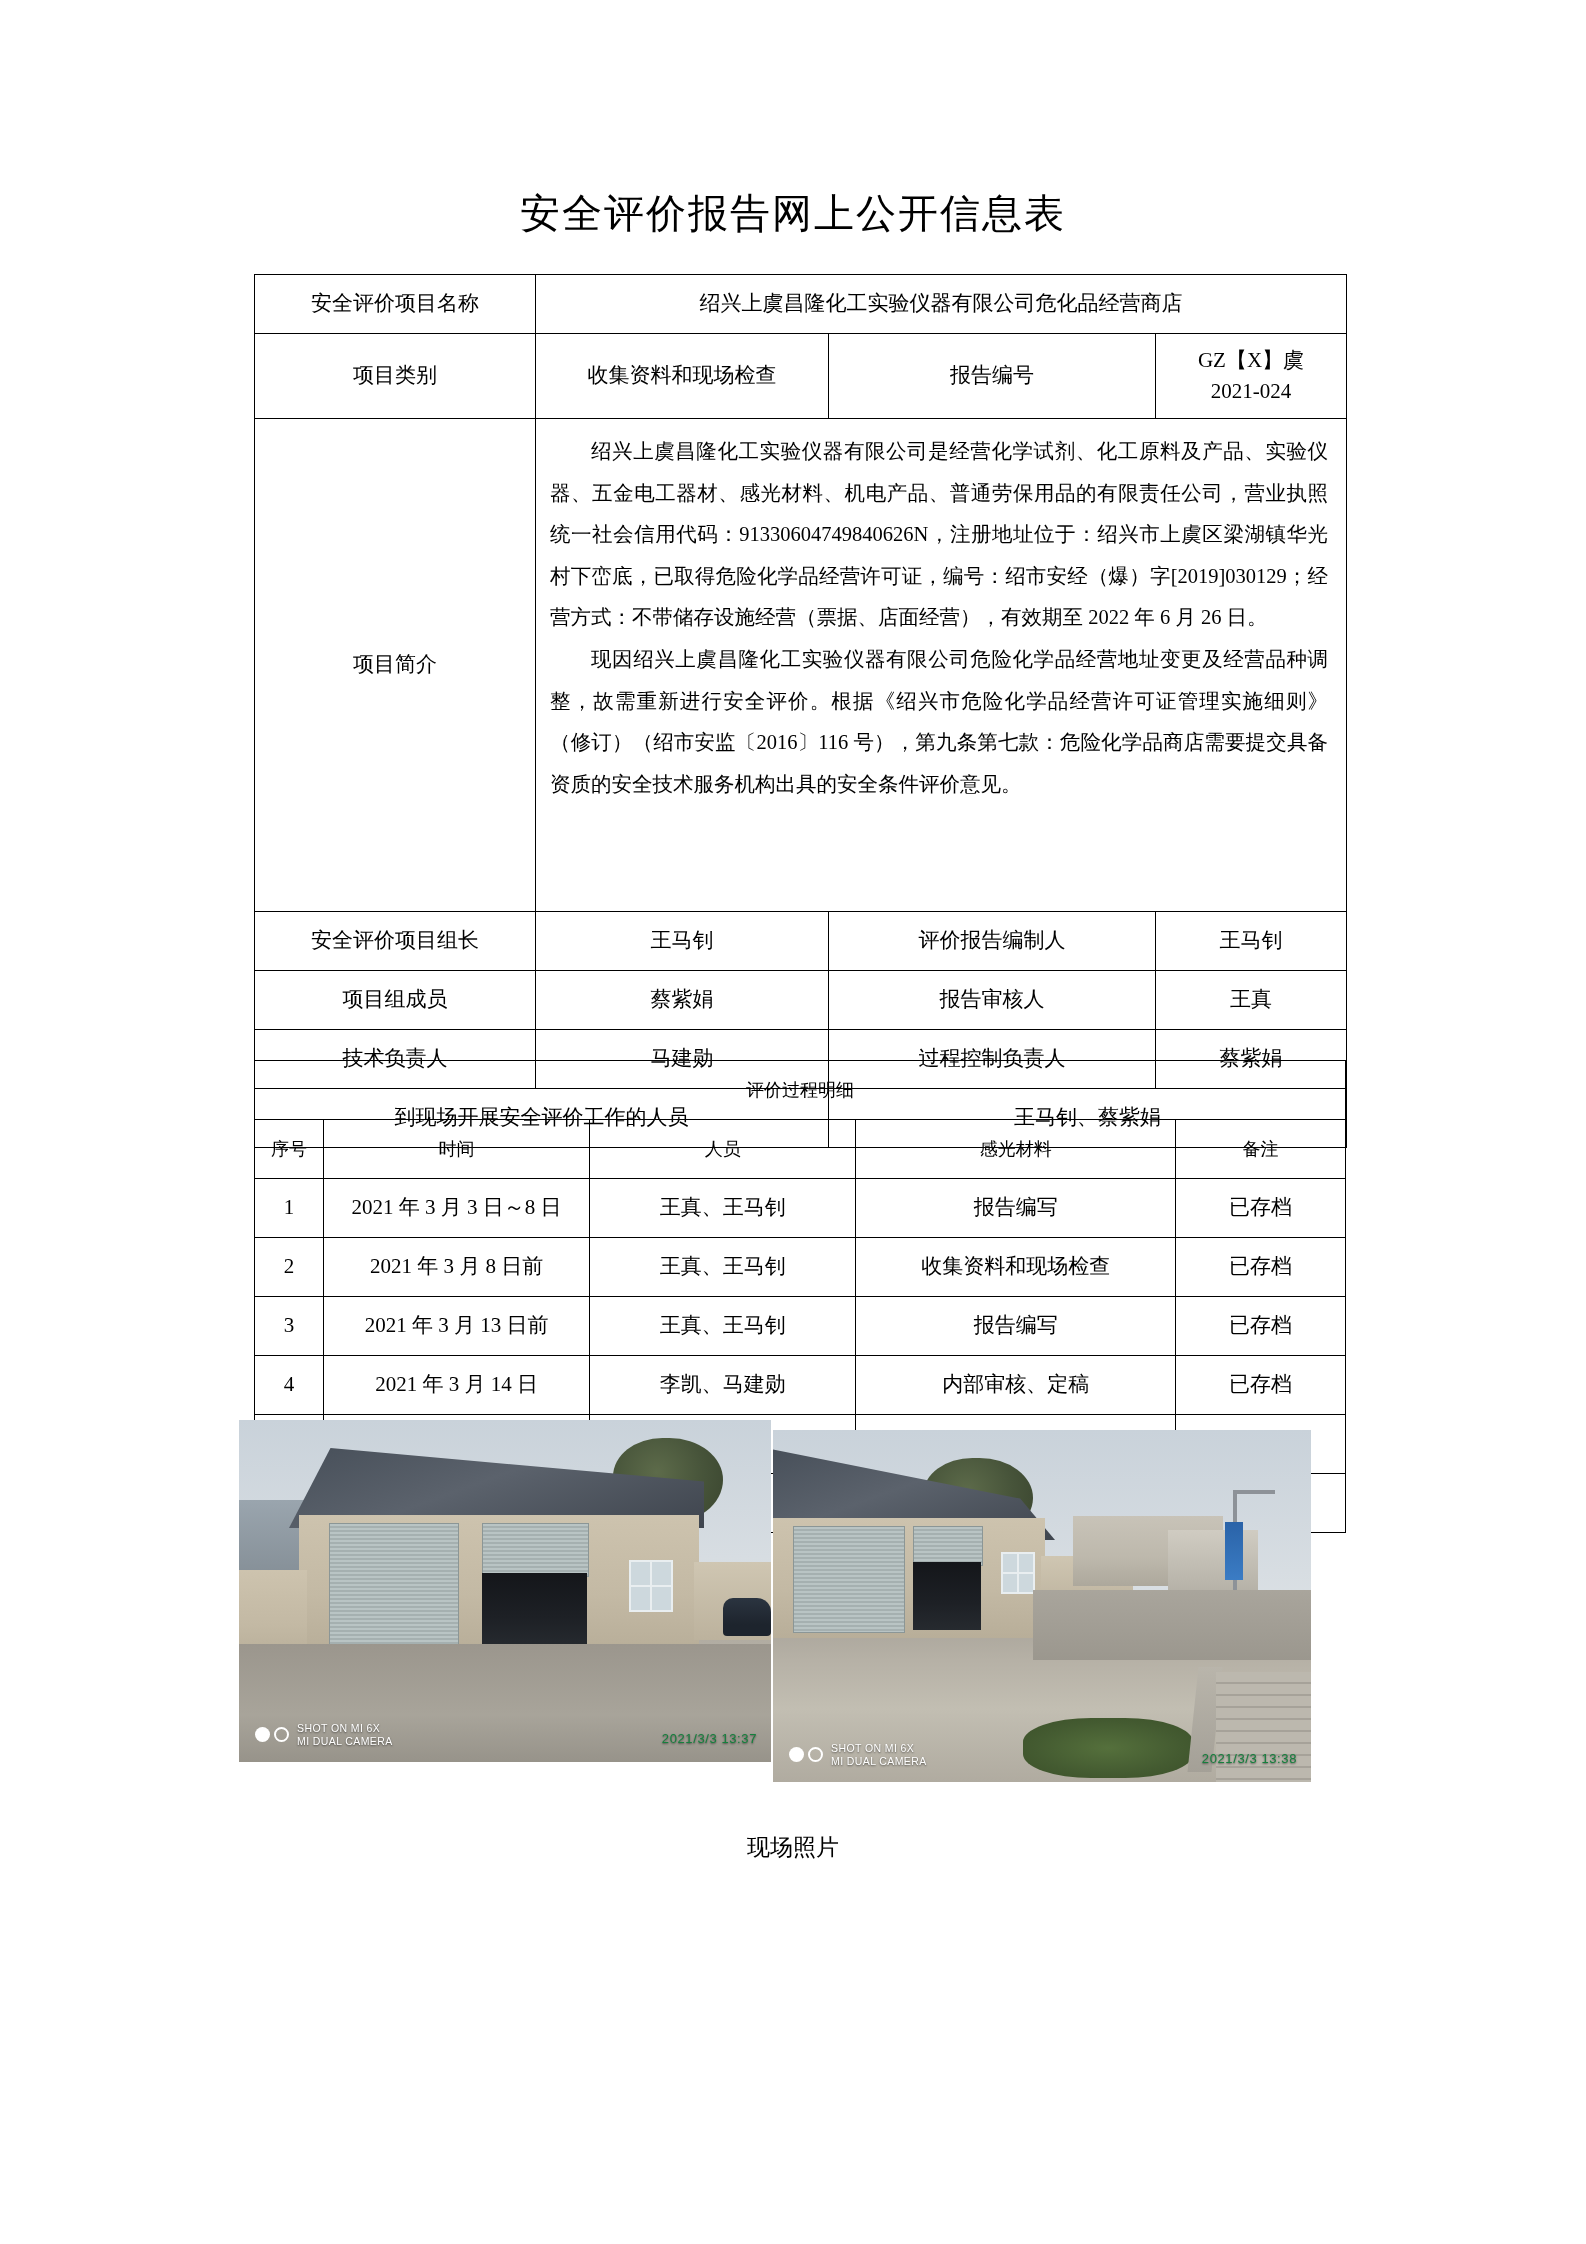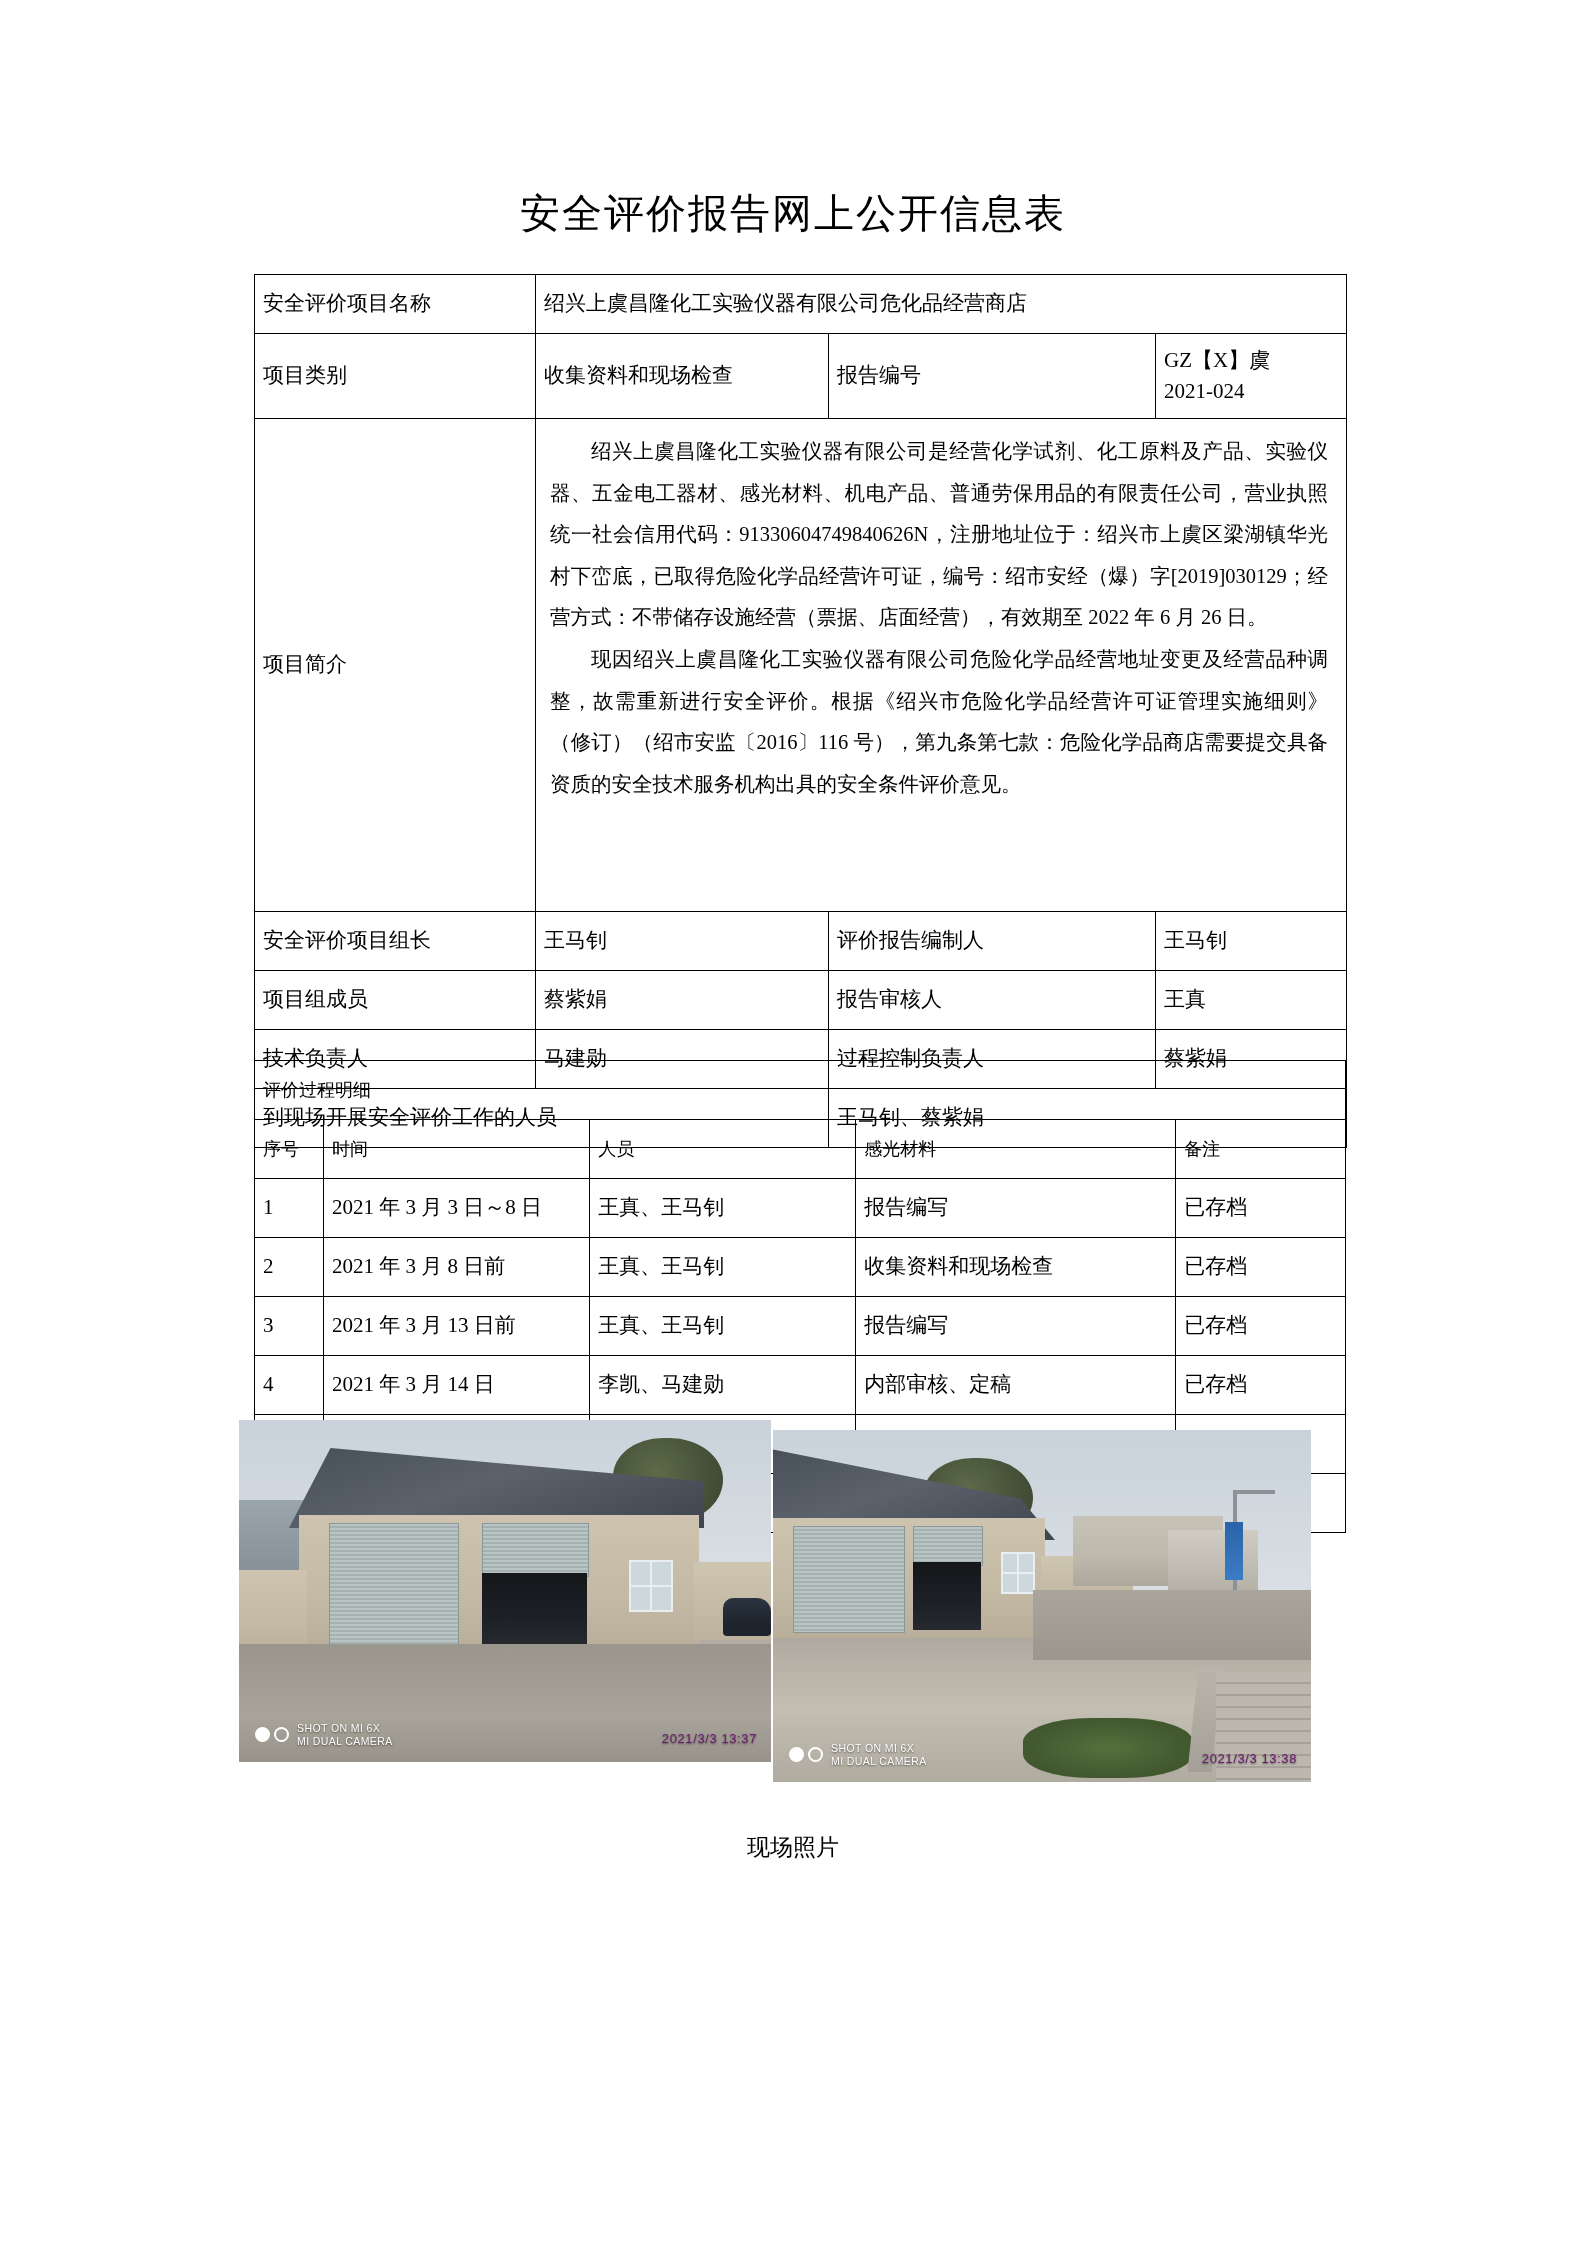--- a/index.html
+++ b/index.html
@@ -42,20 +42,21 @@
     top: 274px;
     width: 1092px;
     border-collapse: collapse;
     table-layout: fixed;
   }
   .main-table td {
     border: 1.6px solid #000;
     font-size: 21px;
     padding: 6px 8px;
     vertical-align: middle;
+    text-align: center;
     line-height: 1.5;
     font-family: "Liberation Serif", "DejaVu Serif", serif;
   }
   .row-h { height: 46px; }
   .cell-label { font-size: 21px; }
   .cell-value { font-size: 20px; }
 
   .reportno {
     font-size: 20px;
     line-height: 1.6;
@@ -198,21 +199,21 @@
     color: #ffffff;
     font-family: "Liberation Sans", "DejaVu Sans", sans-serif;
     font-size: 10.5px;
     line-height: 1.25;
     letter-spacing: 0.4px;
     text-shadow: 0 1px 2px rgba(0,0,0,.55);
   }
   .wm-time {
     position: absolute;
     right: 14px; bottom: 16px;
-    color: #701a75;
+    color: #15803d;
     font-family: "Liberation Sans", "DejaVu Sans", sans-serif;
     font-size: 13px;
     letter-spacing: 0.6px;
     text-shadow: 0 1px 2px rgba(0,0,0,.55);
   }
 
   .photo-caption {
     position: absolute;
     left: 0;
     top: 1832px;

